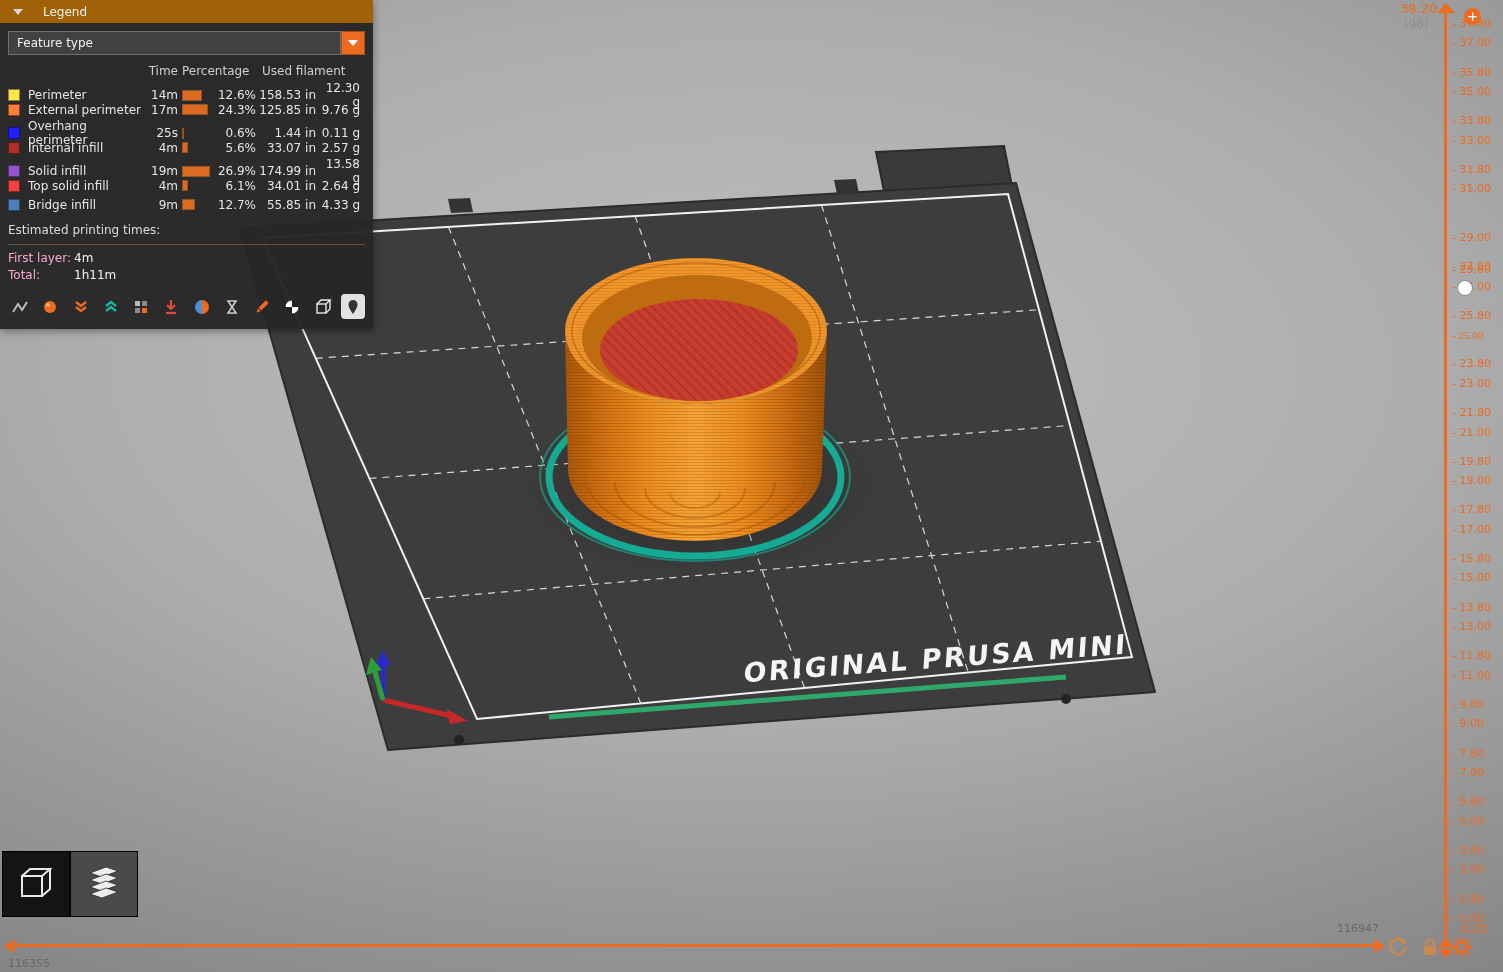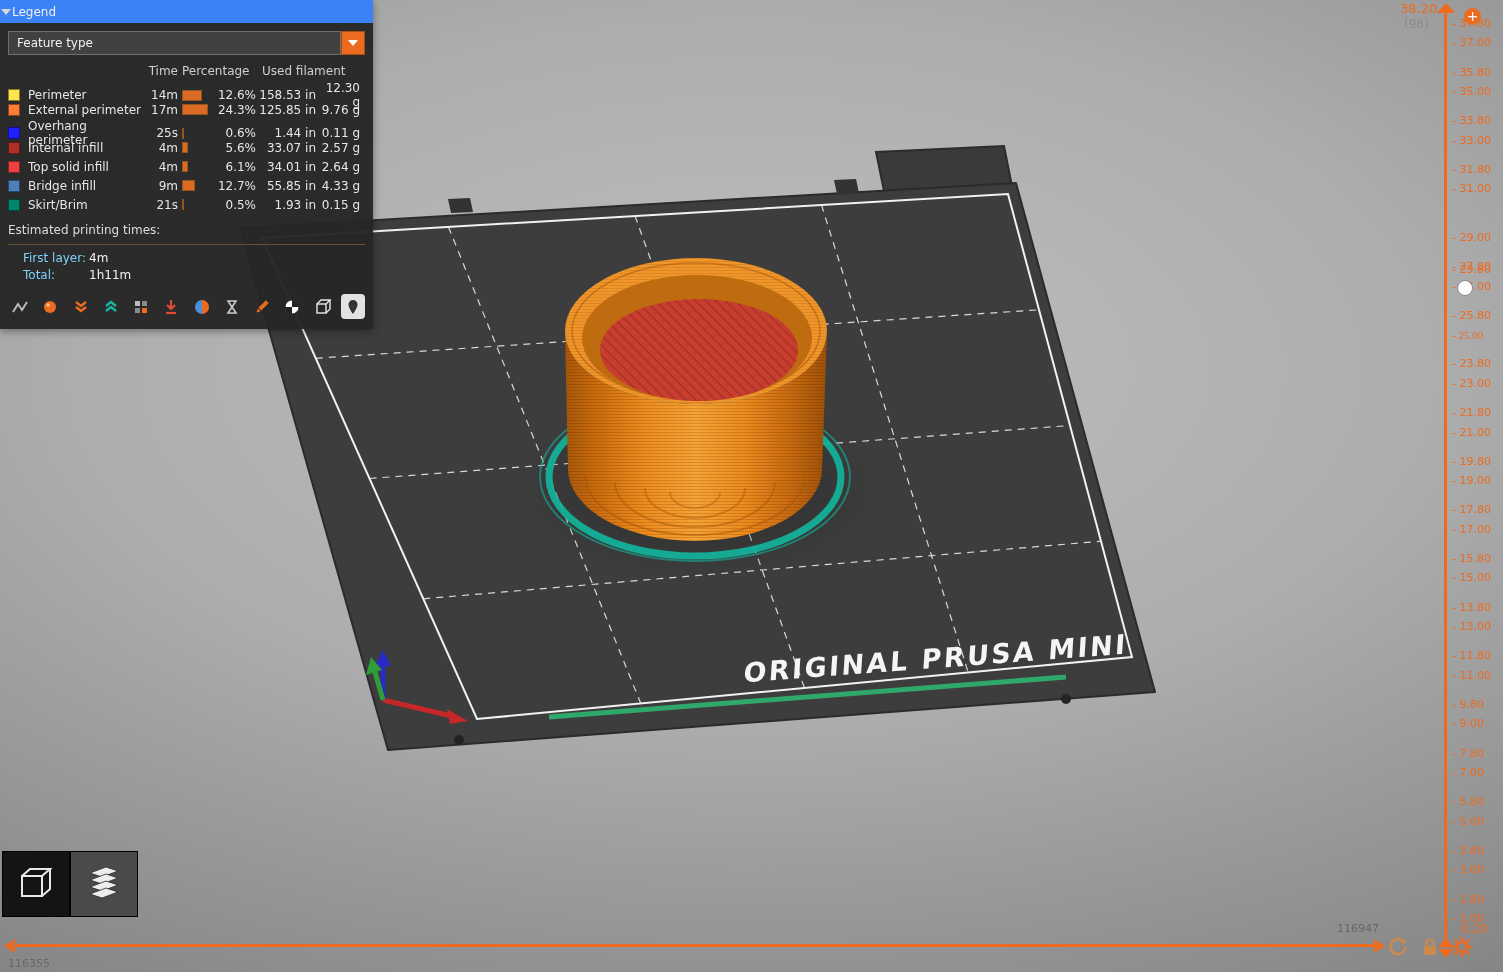--- a/index.html
+++ b/index.html
@@ -8,21 +8,21 @@
     width:1503px; height:972px; position:relative; overflow:hidden;
     font-family:"DejaVu Sans","Liberation Sans",sans-serif;
     background: radial-gradient(ellipse 120% 95% at 50% 38%, #bfbfbf 0%, #adadad 38%, #8f8f8f 68%, #6d6d6d 100%);
   }
   svg.scene { position:absolute; left:0; top:0; z-index:1; }
 
   
   .legend-panel { position:absolute; left:0; top:0; width:373px; z-index:10;
     background:rgba(38,38,38,0.97); color:#e6e6e6; font-size:12px;
     box-shadow:0 2px 8px rgba(0,0,0,0.4); }
-  .legend-titlebar { height:23px; background:#3b82f6; display:flex; align-items:center; gap:1px; padding:0 1px; }
+  .legend-titlebar { height:23px; background:#a16207; display:flex; align-items:center; gap:20px; padding:0 13px; }
   .tri-down { width:0; height:0; border-left:5px solid transparent; border-right:5px solid transparent; border-top:6px solid #d8d8d8; }
   .legend-title { color:#f0f0f0; }
   .legend-body { padding:8px 8px 10px 8px; }
   .combo { display:flex; height:24px; margin-bottom:9px; }
   .combo-field { flex:1; background:#414141; border:1px solid #6f6f6f; display:flex; align-items:center; padding:0 8px; color:#f2f2f2; }
   .combo-btn { width:24px; background:#ED6B21; border:1px solid #a84e18; display:flex; align-items:center; justify-content:center; cursor:pointer; }
   .combo-btn .tri-down { border-top-color:#fff; }
 
   .lg-grid { display:grid; grid-template-columns:20px 116px 34px 78px 60px 44px; align-items:center; }
   .lg-head { color:#cfcfcf; margin-bottom:3px; }
@@ -33,21 +33,21 @@
   .swatch { width:12px; height:12px; border:1px solid rgba(0,0,0,0.45); }
   .cell-time { text-align:right; }
   .cell-pct { display:flex; align-items:center; padding-left:4px; }
   .bar { height:11px; background:#DC6A22; border:1px solid #93561e; }
   .pct-text { margin-left:auto; }
   .cell-len, .cell-wt { text-align:right; }
 
   .est-title { margin-top:9px; color:#dcdcdc; }
   .divider { height:1px; background:#6b4f33; margin:7px 0 6px 0; }
   .times-row { display:flex; margin:3px 0; }
-  .times-label { color:#7dd3fc; width:66px;margin-left:15px; }
+  .times-label { color:#f9a8d4; width:66px; }
   .times-value { color:#f2f2f2; }
 
   .icons-row { display:flex; gap:6px; margin-top:12px; }
   .tool-icon { width:25px; height:25px; display:flex; align-items:center; justify-content:center; cursor:pointer; }
   .tool-icon.active { background:#e2e2e2; border-radius:4px; }
 
   
   .vslider { position:absolute; right:0; top:0; width:108px; height:972px; z-index:5; }
   .vline { position:absolute; left:49px; top:12px; width:3px; height:936px; background:#ED6B21; }
   .v-arrow-top { position:absolute; left:42px; top:3px; width:0; height:0;
@@ -234,20 +234,33 @@
         <div class="cell-time">4m</div>
         <div class="cell-pct">
           <div class="bar" style="width: 5.88px;"></div>
           <span class="pct-text">5.6%</span>
         </div>
         <div class="cell-len">33.07 in</div>
         <div class="cell-wt">2.57 g</div>
       </div>
         <div class="lg-grid lg-row">
         <div>
+            <div class="swatch" style="background: rgb(150, 84, 204);"></div>
+          </div>
+        <div>Solid infill</div>
+        <div class="cell-time">19m</div>
+        <div class="cell-pct">
+          <div class="bar" style="width: 28.245px;"></div>
+          <span class="pct-text">26.9%</span>
+        </div>
+        <div class="cell-len">174.99 in</div>
+        <div class="cell-wt">13.58 g</div>
+      </div>
+        <div class="lg-grid lg-row">
+        <div>
             <div class="swatch" style="background: rgb(240, 64, 64);"></div>
           </div>
         <div>Top solid infill</div>
         <div class="cell-time">4m</div>
         <div class="cell-pct">
           <div class="bar" style="width: 6.405px;"></div>
           <span class="pct-text">6.1%</span>
         </div>
         <div class="cell-len">34.01 in</div>
         <div class="cell-wt">2.64 g</div>
@@ -257,33 +270,20 @@
             <div class="swatch" style="background: rgb(77, 128, 186);"></div>
           </div>
         <div>Bridge infill</div>
         <div class="cell-time">9m</div>
         <div class="cell-pct">
           <div class="bar" style="width: 13.335px;"></div>
           <span class="pct-text">12.7%</span>
         </div>
         <div class="cell-len">55.85 in</div>
         <div class="cell-wt">4.33 g</div>
-      </div>
-        <div class="lg-grid lg-row">
-        <div>
-            <div class="swatch" style="background: rgb(0, 135, 110);"></div>
-          </div>
-        <div>Skirt/Brim</div>
-        <div class="cell-time">21s</div>
-        <div class="cell-pct">
-          <div class="bar" style="width: 2px;"></div>
-          <span class="pct-text">0.5%</span>
-        </div>
-        <div class="cell-len">1.93 in</div>
-        <div class="cell-wt">0.15 g</div>
       </div>
       </div>
 
     <div class="est-title">Estimated printing times:</div>
     <div class="divider"></div>
     <div class="times-row">
       <div class="times-label">First layer:</div>
       <div class="times-value">4m</div>
     </div>
     <div class="times-row">

